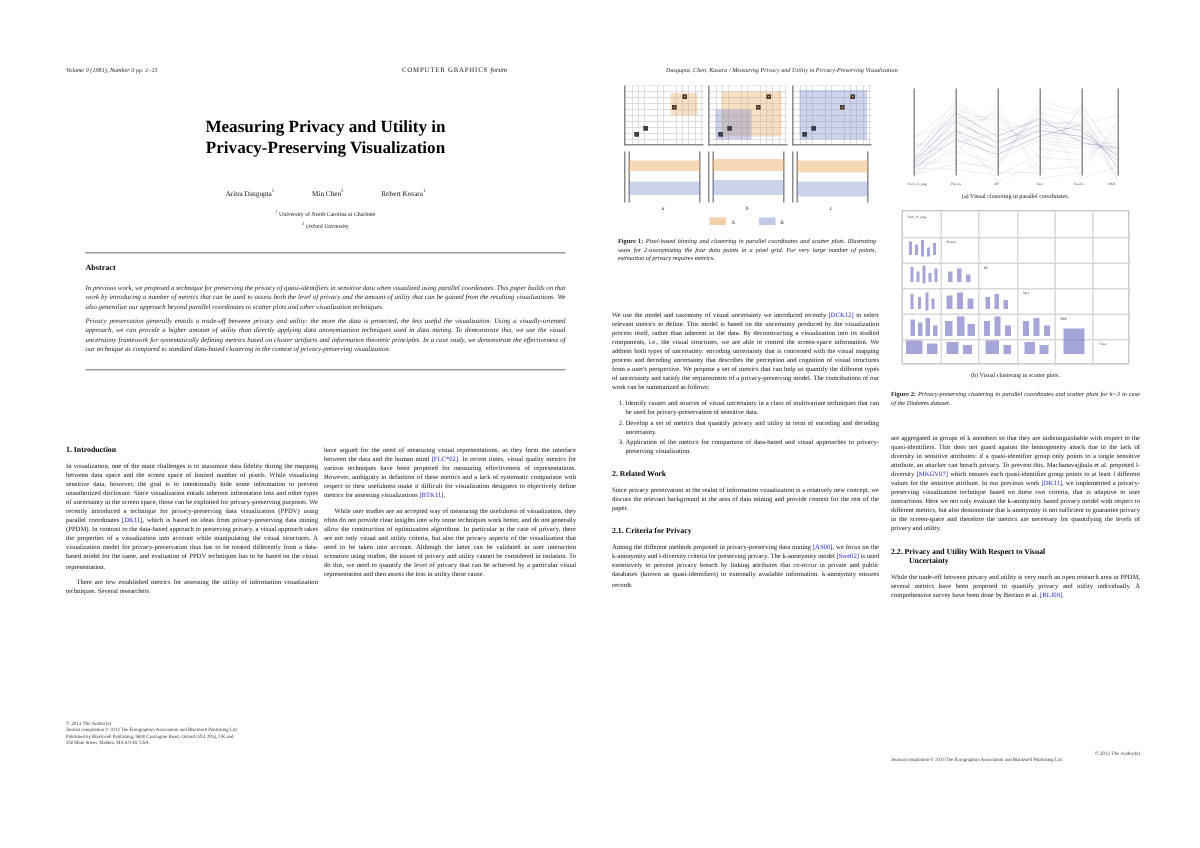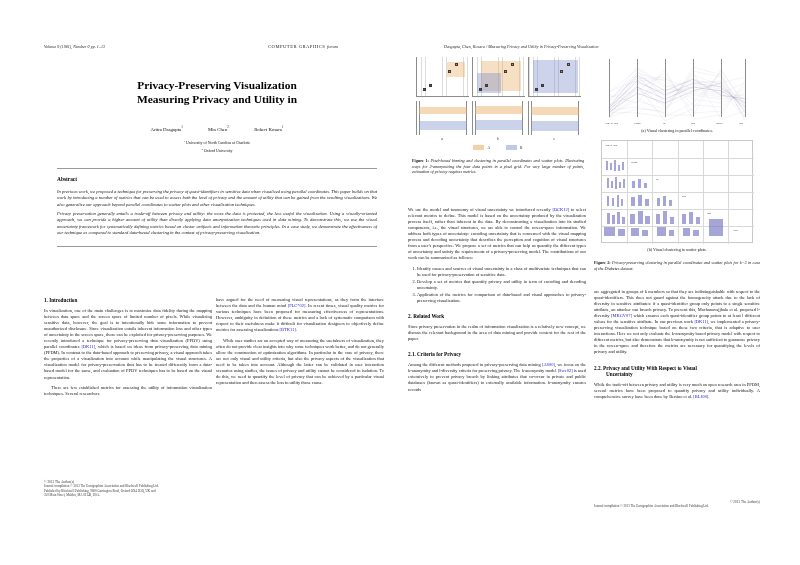--- a/index.html
+++ b/index.html
@@ -187,22 +187,22 @@
 </head>
 <body>
 
 <div id="page">
 
   <div class="runhead" id="rh-left">Volume 0 (1981), Number 0 pp. 1–13</div>
   <div class="runhead" id="rh-cgf"><span>COMPUTER GRAPHICS</span> <i>forum</i></div>
   <div class="runhead" id="rh-right">Dasgupta, Chen, Kosara / Measuring Privacy and Utility in Privacy-Preserving Visualization</div>
 
   <div id="titlebox">
+    <div class="ptitle">Measuring Privacy and Utility in</div>
     <div class="ptitle">Privacy-Preserving Visualization</div>
-    <div class="ptitle">Measuring Privacy and Utility in</div>
   </div>
 
   <div id="authors">
     <span class="au"><span>Aritra Dasgupta</span><sup>1</sup></span>
     <span class="au"><span>Min Chen</span><sup>2</sup></span>
     <span class="au"><span>Robert Kosara</span><sup>1</sup></span>
   </div>
 
   <div id="affil">
     <div><sup>1</sup> <span>University of North Carolina at Charlotte</span></div>

